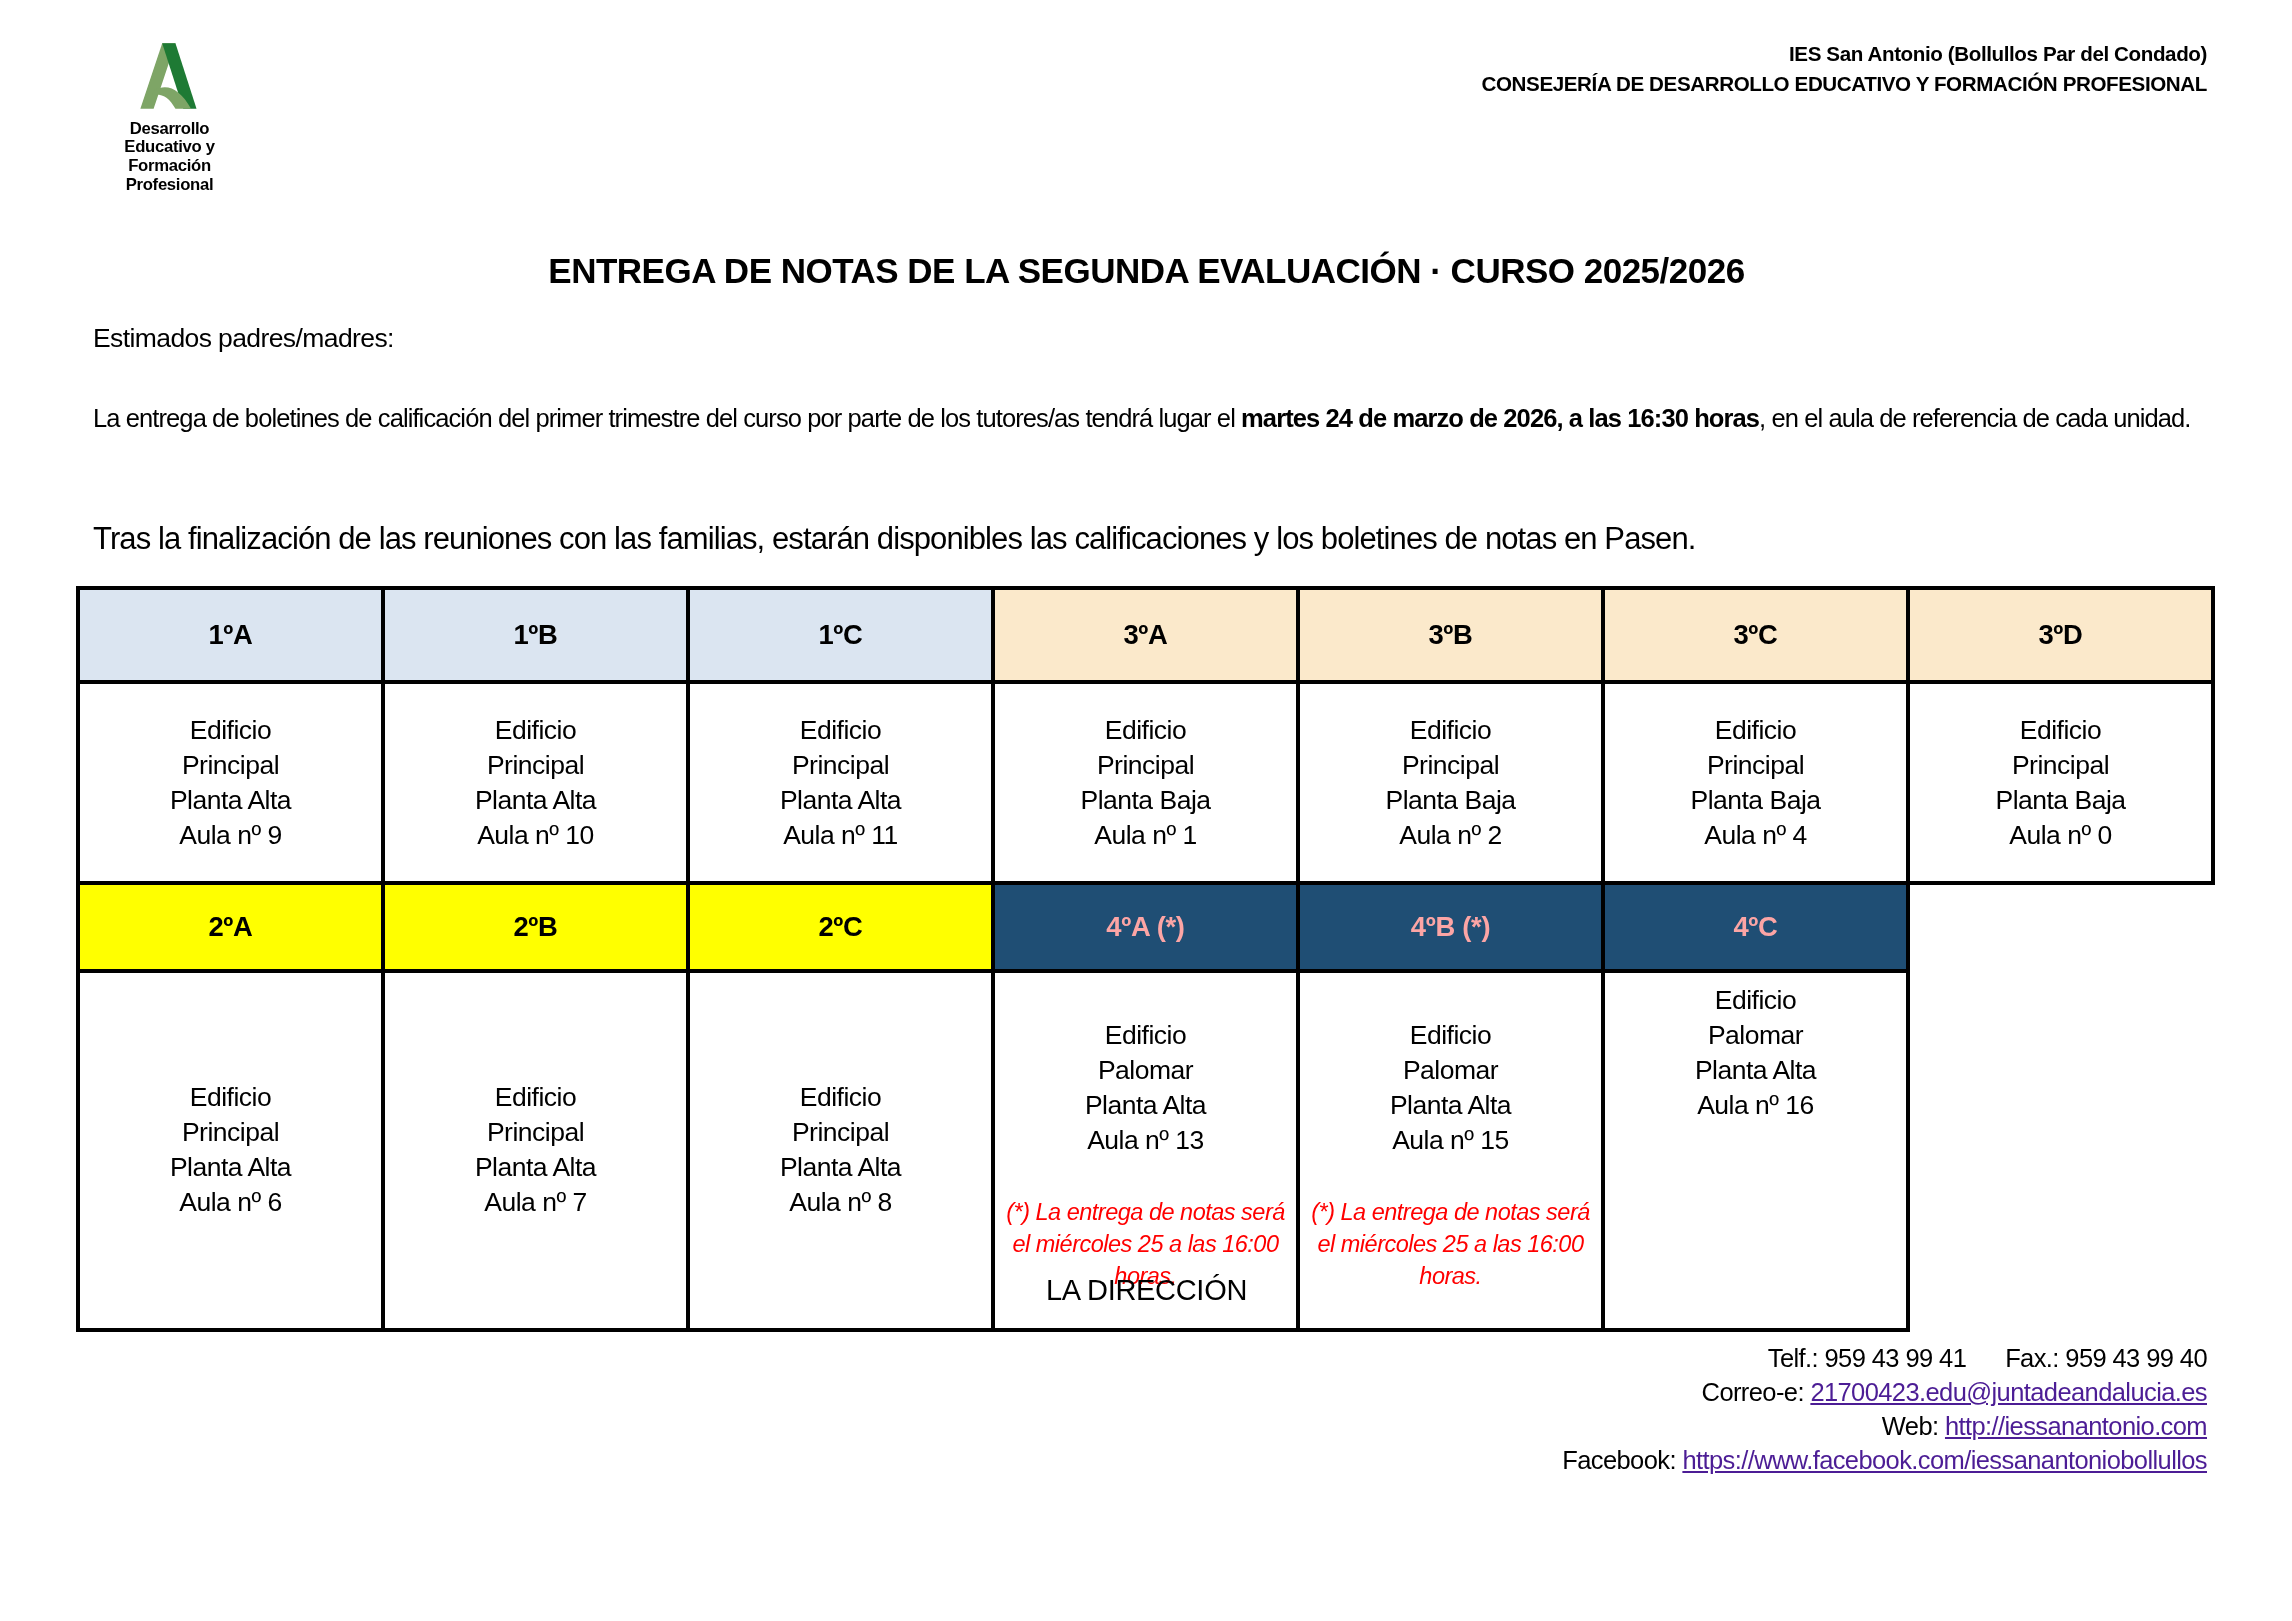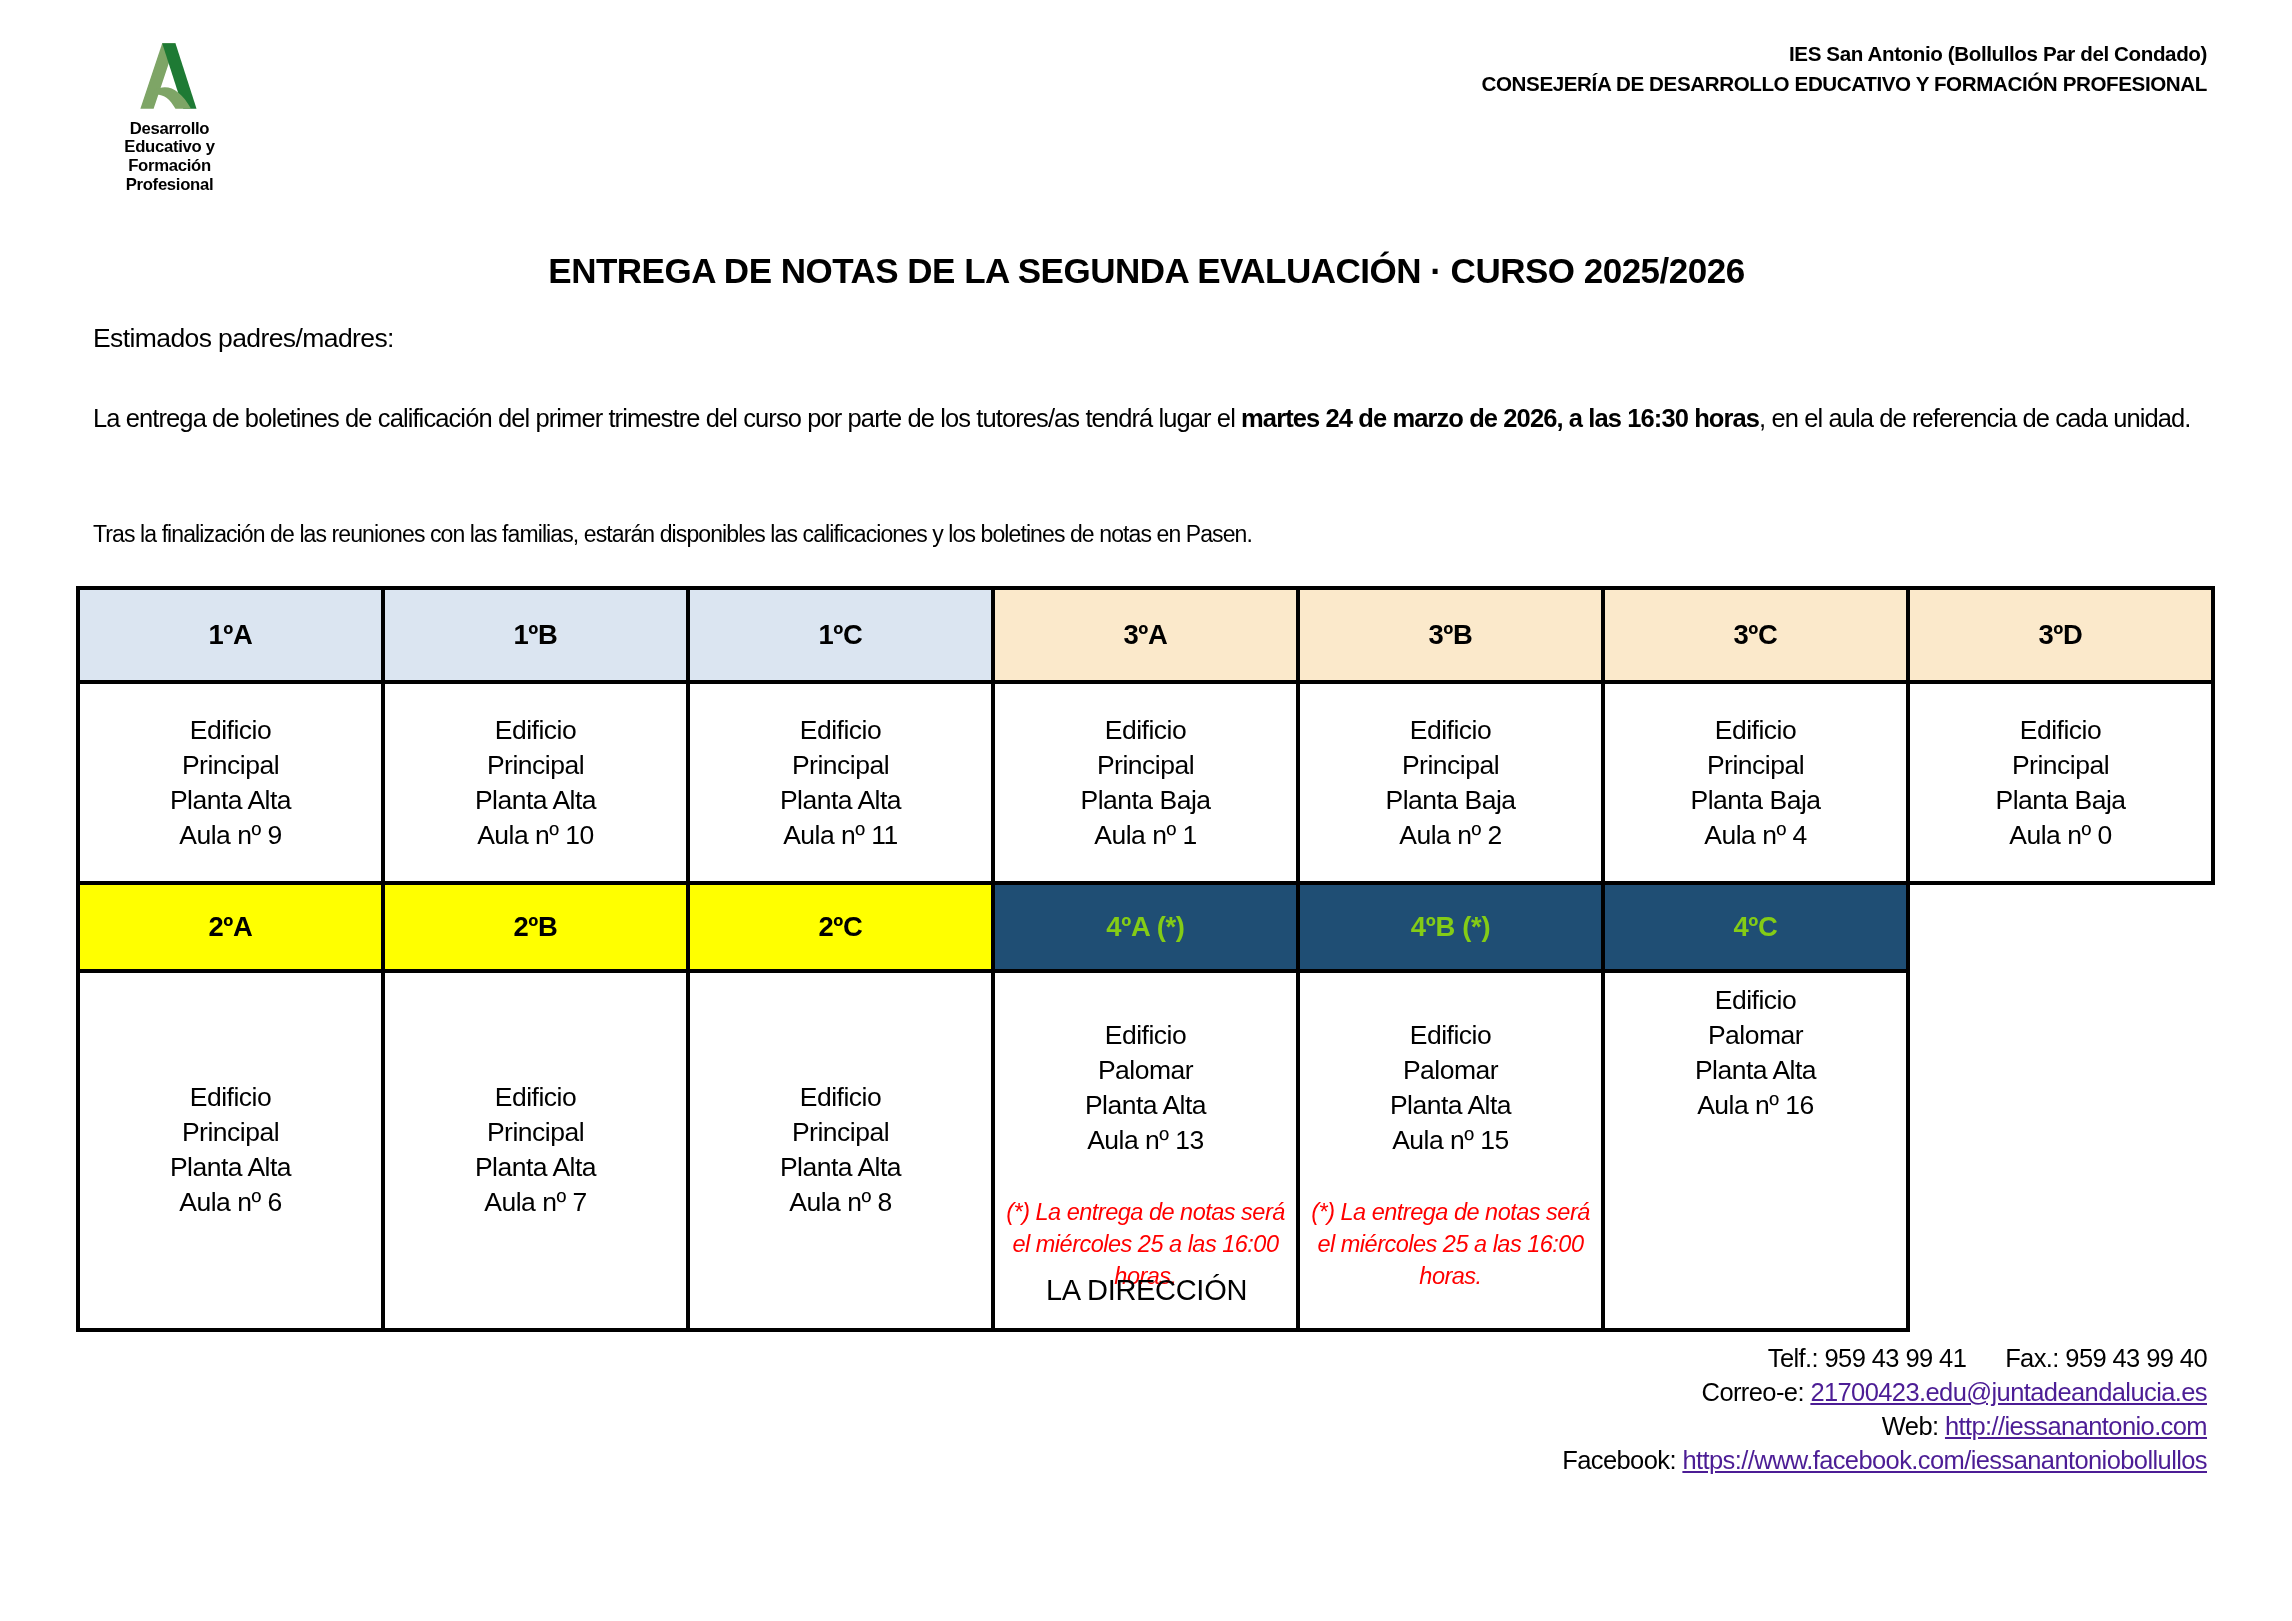--- a/index.html
+++ b/index.html
@@ -15,35 +15,35 @@
   .logo svg { width:78px; height:82px; display:block; margin:0 auto; }
   .brand { font-weight:bold; font-size:16.7px; line-height:18.6px; white-space:pre-line; letter-spacing:-0.3px; margin-top:2.9px; }
 
   
   .org { position:absolute; top:39px; right:86px; text-align:right; font-weight:bold; font-size:20.6px; line-height:30px; letter-spacing:-0.4px; }
 
   .title { position:absolute; top:251px; left:0; width:100%; text-align:center; font-weight:bold; font-size:35px; letter-spacing:-0.5px; }
 
   .salutation { position:absolute; left:93px; top:323px; font-size:26.5px; letter-spacing:-0.6px; }
   .p1 { position:absolute; left:93px; top:396px; width:2117px; font-size:25.5px; line-height:45px; letter-spacing:-0.9px; }
-  .p2 { position:absolute; left:93px; top:521px; width:2117px; font-size:23px; letter-spacing:-0.9px; }
+  .p2 { position:absolute; left:93px; top:521px; width:2117px; font-size:31px; letter-spacing:-0.9px; }
   .b { font-weight:bold; }
 
   
   table.aulas { position:absolute; left:76px; top:586px; border-collapse:collapse; table-layout:fixed; width:2134px; }
   table.aulas th, table.aulas td.cell { border:4.9px solid #000; text-align:center; overflow:hidden; }
   table.aulas th { font-size:27.4px; font-weight:bold; letter-spacing:-0.3px; }
   tr.r-h1 { height:94px; }
   tr.r-d1 { height:201px; }
   tr.r-h2 { height:88px; }
   tr.r-d2 { height:240px; }
   .c-blue   { background:#DBE5F1; }
   .c-cream  { background:#FBE9CB; }
   .c-yellow { background:#FFFF00; }
-  .c-navy   { background:#1F4E74; color:#84cc16; }
+  .c-navy   { background:#1F4E74; color:#fca5a5; }
   td.cell { font-size:26.5px; line-height:35px; white-space:pre-line; vertical-align:middle; background:#fff; letter-spacing:-0.5px; }
   td.v-top { vertical-align:top; padding-top:9.8px; }
   td.ghost { border:none; background:transparent; }
   .note { color:#FF0000; font-style:italic; font-size:23.5px; line-height:32px; white-space:normal; margin-top:2.9px; padding:0 5.9px; letter-spacing:-0.5px; }
 
   .signature { position:absolute; top:1274px; left:0; width:100%; text-align:center; font-size:29px; letter-spacing:-0.3px; }
 
   .footer { position:absolute; right:86px; top:1341px; text-align:right; font-size:25.5px; line-height:34px; letter-spacing:-0.6px; }
   .footer .line { white-space:pre-wrap; }
   .footer a { color:#4c1d95; text-decoration:underline; cursor:pointer; }

